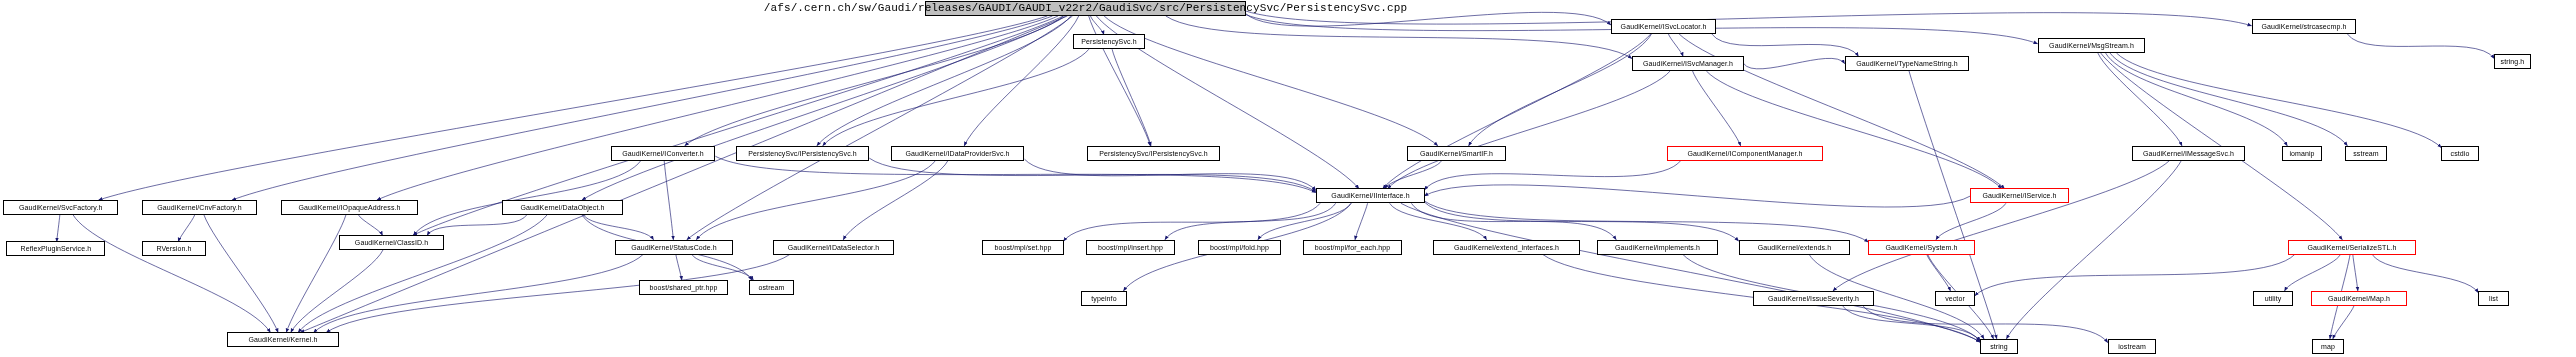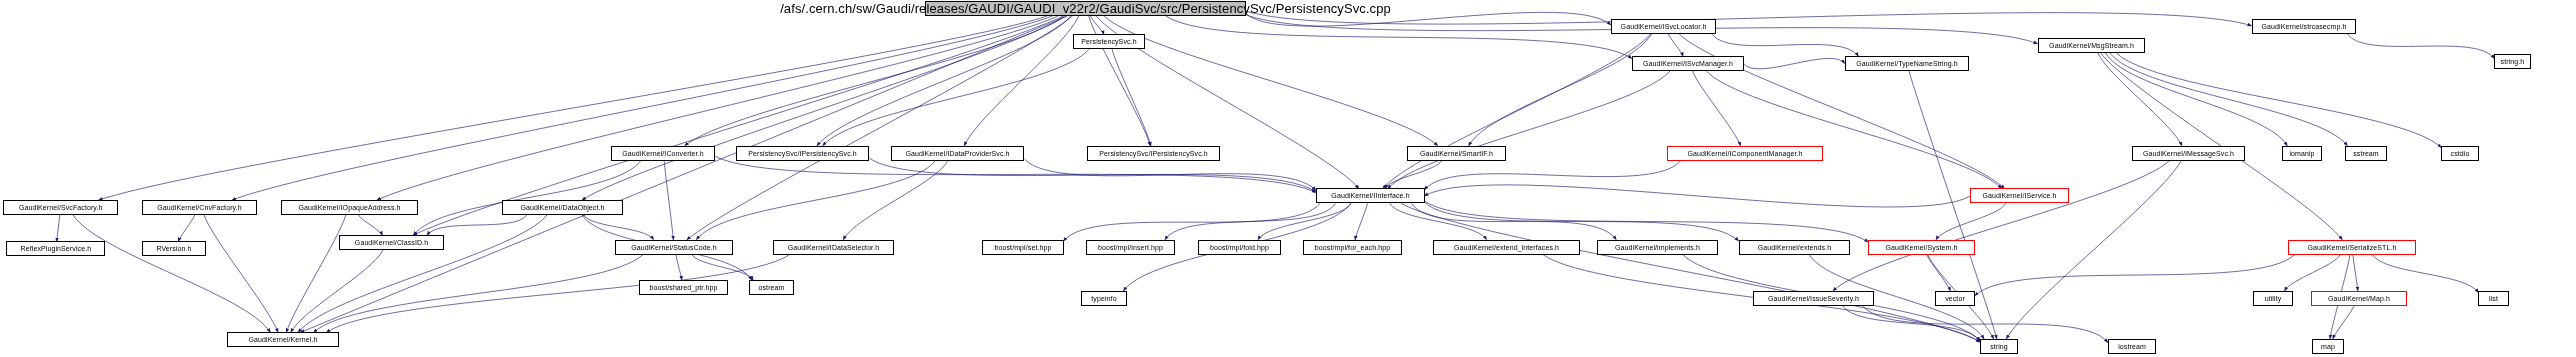--- a/index.html
+++ b/index.html
@@ -36,21 +36,22 @@
     font-size: 7px;
     line-height: 1;
     white-space: nowrap;
     letter-spacing: 0.1px;
     height: 14.7px;
     z-index: 5;
   }
   .node.root {
     background: #bfbfbf;
     border: 0.6px solid #000000;
-    font-size: 13px;
+    font-size: 11px;
+    font-family: Liberation Mono, monospace;
   }
   .node.red {
     border: 0.6px solid #ff0000;
   }
   .node-label {
     pointer-events: none;
   }
 </style>
 </head>
 <body>

